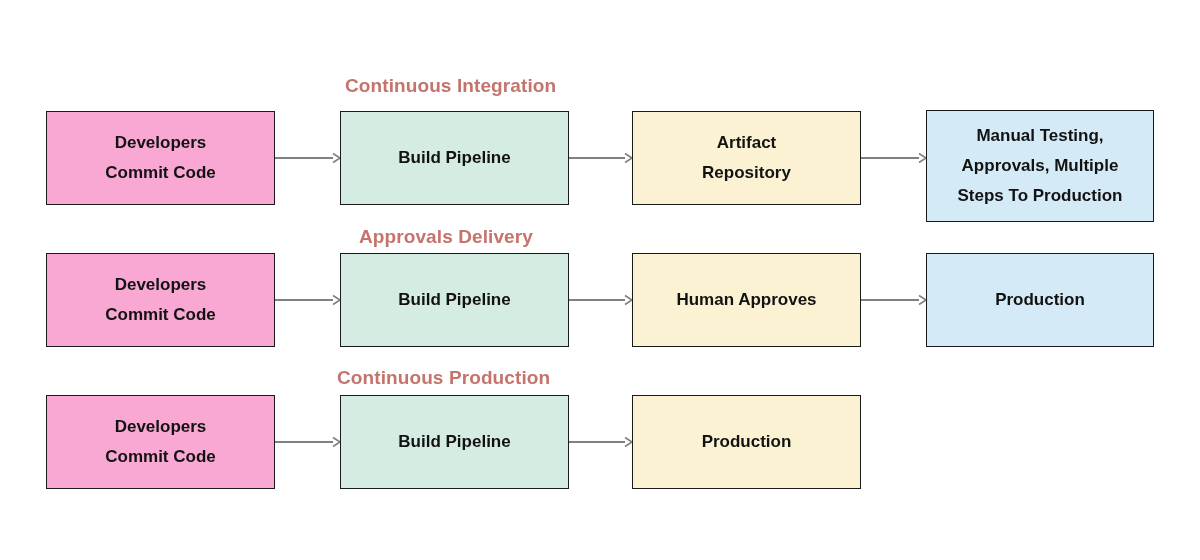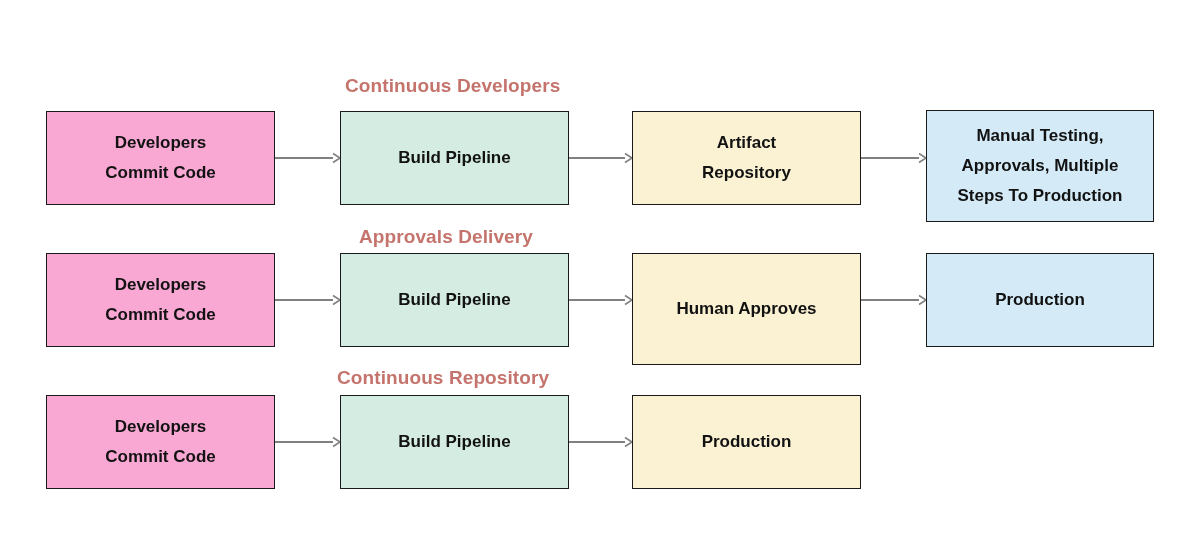--- a/index.html
+++ b/index.html
@@ -57,21 +57,21 @@
   .connector svg {
     display: block;
     overflow: visible;
   }
 </style>
 </head>
 <body>
 
 <div id="canvas">
 
-  <div class="section-title" style="left:345px; top:75px;">Continuous Developers</div>
+  <div class="section-title" style="left:345px; top:75px;">Continuous Integration</div>
 
   <div class="node pink" style="left:46px; top:111px; width:229px; height:94px;">
     <span class="node-text" style="white-space: pre-line;">Developers
 Commit Code</span>
   </div>
 
   <div class="connector" style="left:275px; top:152px; width:65px;">
     <svg width="65" height="12" viewBox="0 0 65 12">
       <line x1="0" y1="6" x2="58" y2="6" stroke="#808080" stroke-width="2"></line>
       <path d="M58 1.5 L65 6 L58 10.5" fill="none" stroke="#808080" stroke-width="1.6"></path>
@@ -125,36 +125,36 @@
     <span class="node-text" style="white-space: pre-line;">Build Pipeline</span>
   </div>
 
   <div class="connector" style="left:569px; top:294px; width:63px;">
     <svg width="63" height="12" viewBox="0 0 63 12">
       <line x1="0" y1="6" x2="56" y2="6" stroke="#808080" stroke-width="2"></line>
       <path d="M56 1.5 L63 6 L56 10.5" fill="none" stroke="#808080" stroke-width="1.6"></path>
     </svg>
   </div>
 
-  <div class="node yellow" style="left:632px; top:253px; width:229px; height:112px;">
+  <div class="node yellow" style="left:632px; top:253px; width:229px; height:94px;">
     <span class="node-text" style="white-space: pre-line;">Human Approves</span>
   </div>
 
   <div class="connector" style="left:861px; top:294px; width:65px;">
     <svg width="65" height="12" viewBox="0 0 65 12">
       <line x1="0" y1="6" x2="58" y2="6" stroke="#808080" stroke-width="2"></line>
       <path d="M58 1.5 L65 6 L58 10.5" fill="none" stroke="#808080" stroke-width="1.6"></path>
     </svg>
   </div>
 
   <div class="node blue" style="left:926px; top:253px; width:228px; height:94px;">
     <span class="node-text" style="white-space: pre-line;">Production</span>
   </div>
 
-  <div class="section-title" style="left:337px; top:367px;">Continuous Repository</div>
+  <div class="section-title" style="left:337px; top:367px;">Continuous Production</div>
 
   <div class="node pink" style="left:46px; top:395px; width:229px; height:94px;">
     <span class="node-text" style="white-space: pre-line;">Developers
 Commit Code</span>
   </div>
 
   <div class="connector" style="left:275px; top:436px; width:65px;">
     <svg width="65" height="12" viewBox="0 0 65 12">
       <line x1="0" y1="6" x2="58" y2="6" stroke="#808080" stroke-width="2"></line>
       <path d="M58 1.5 L65 6 L58 10.5" fill="none" stroke="#808080" stroke-width="1.6"></path>

